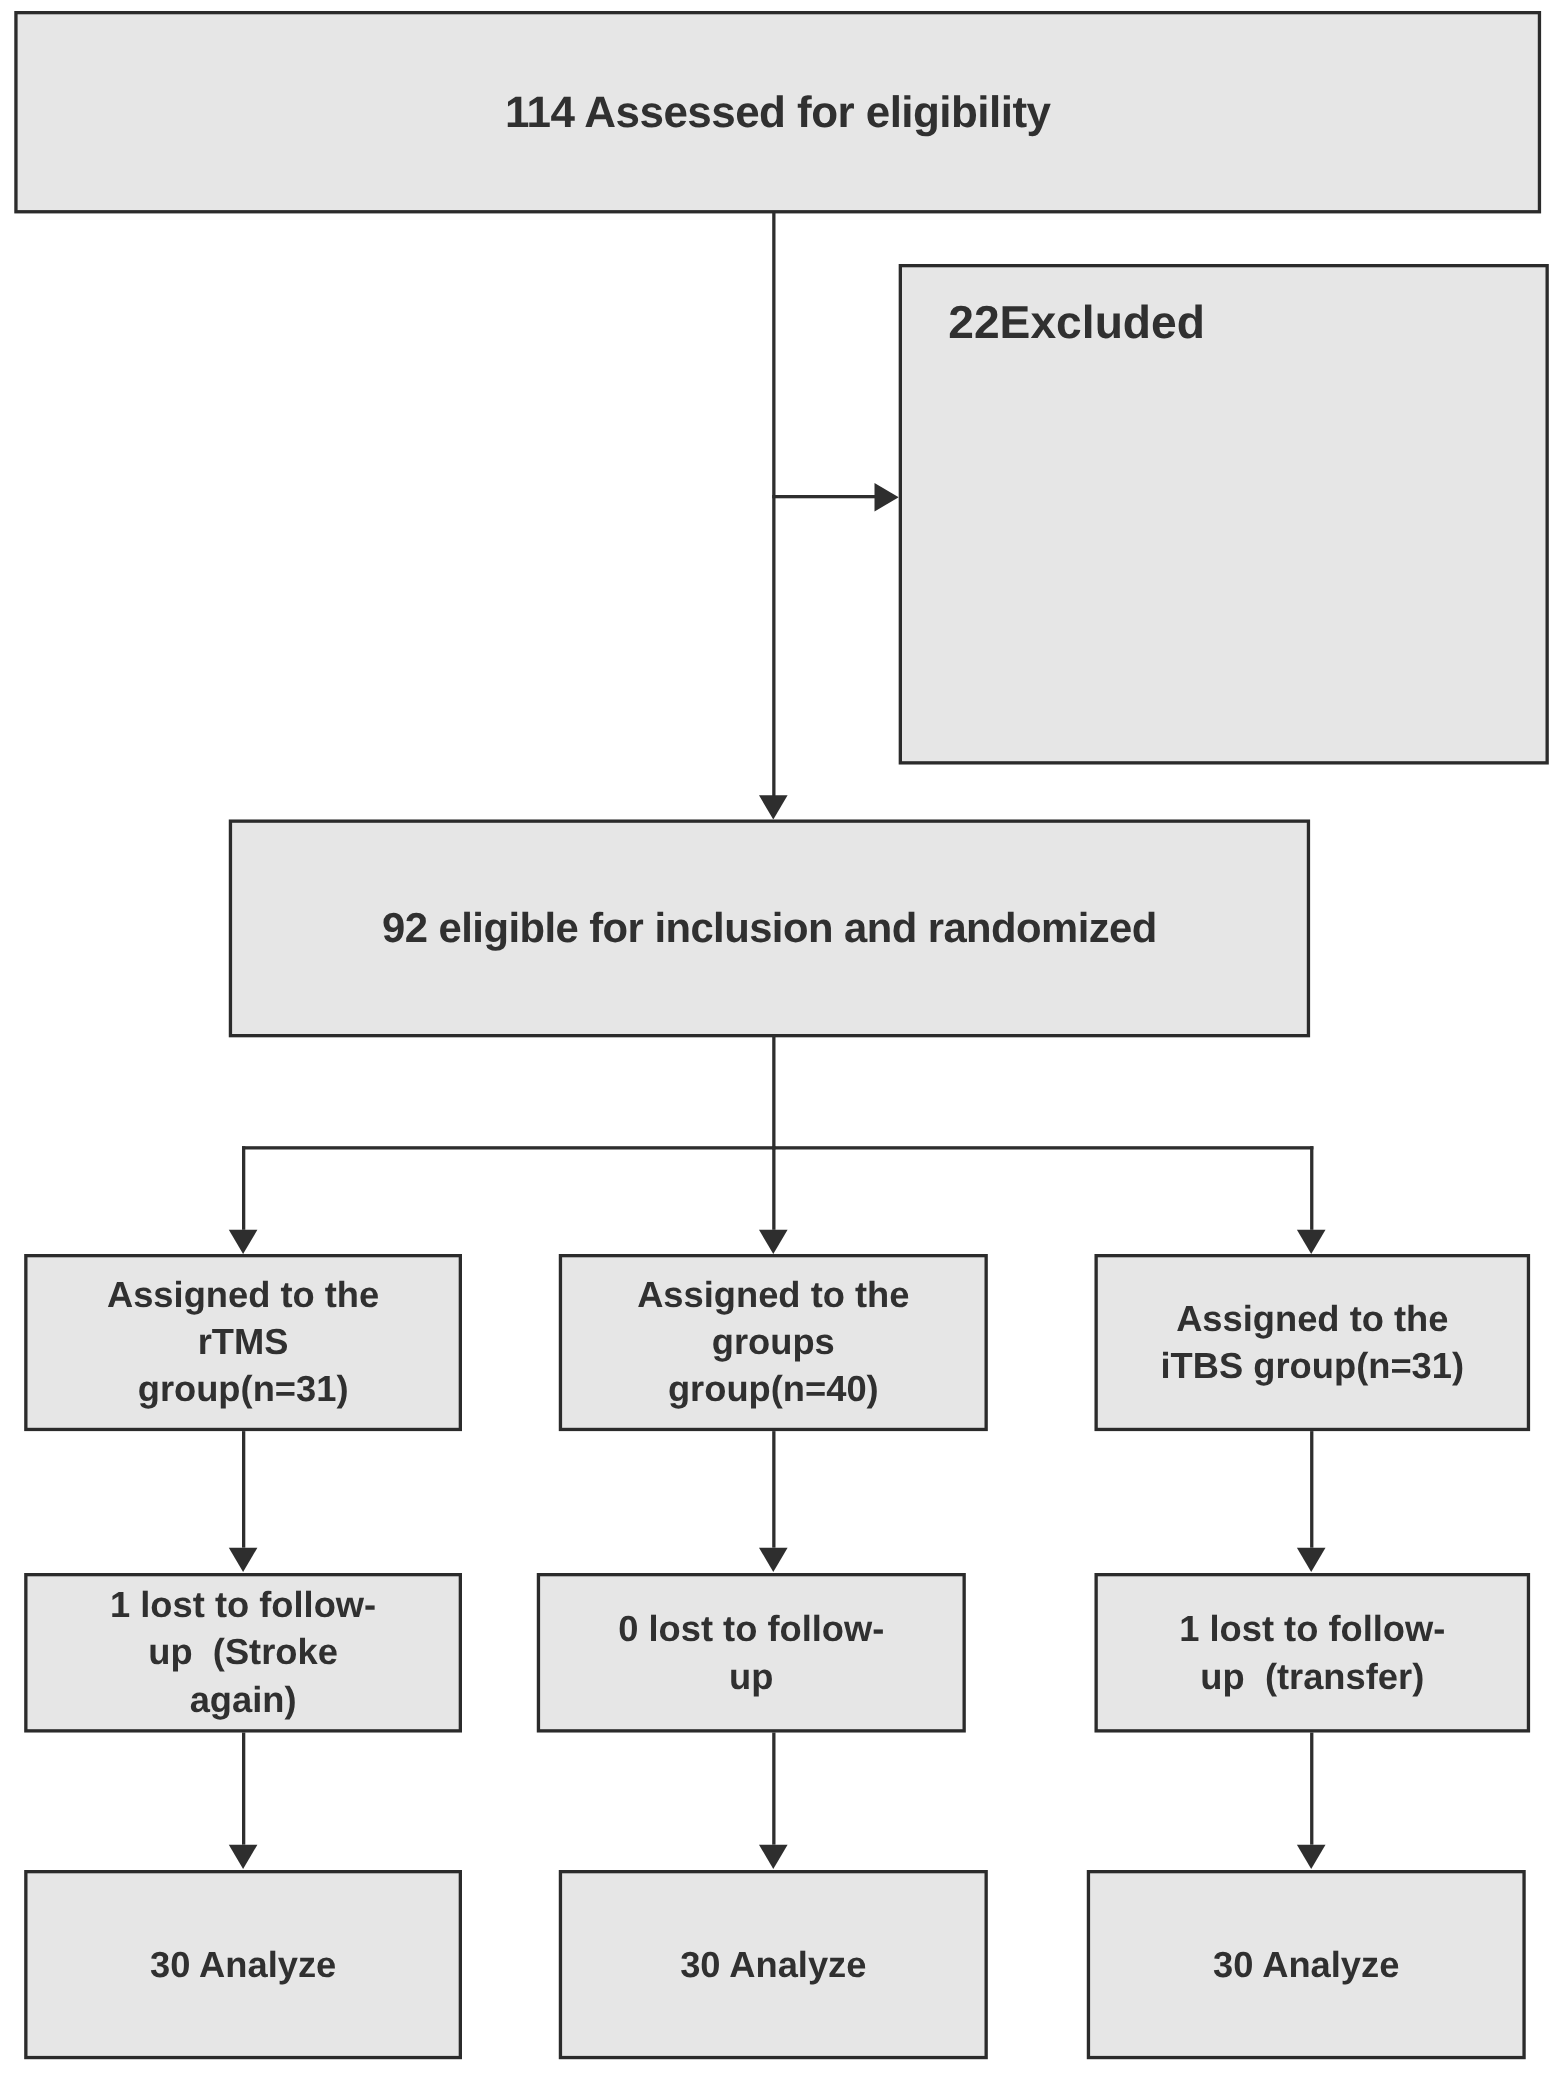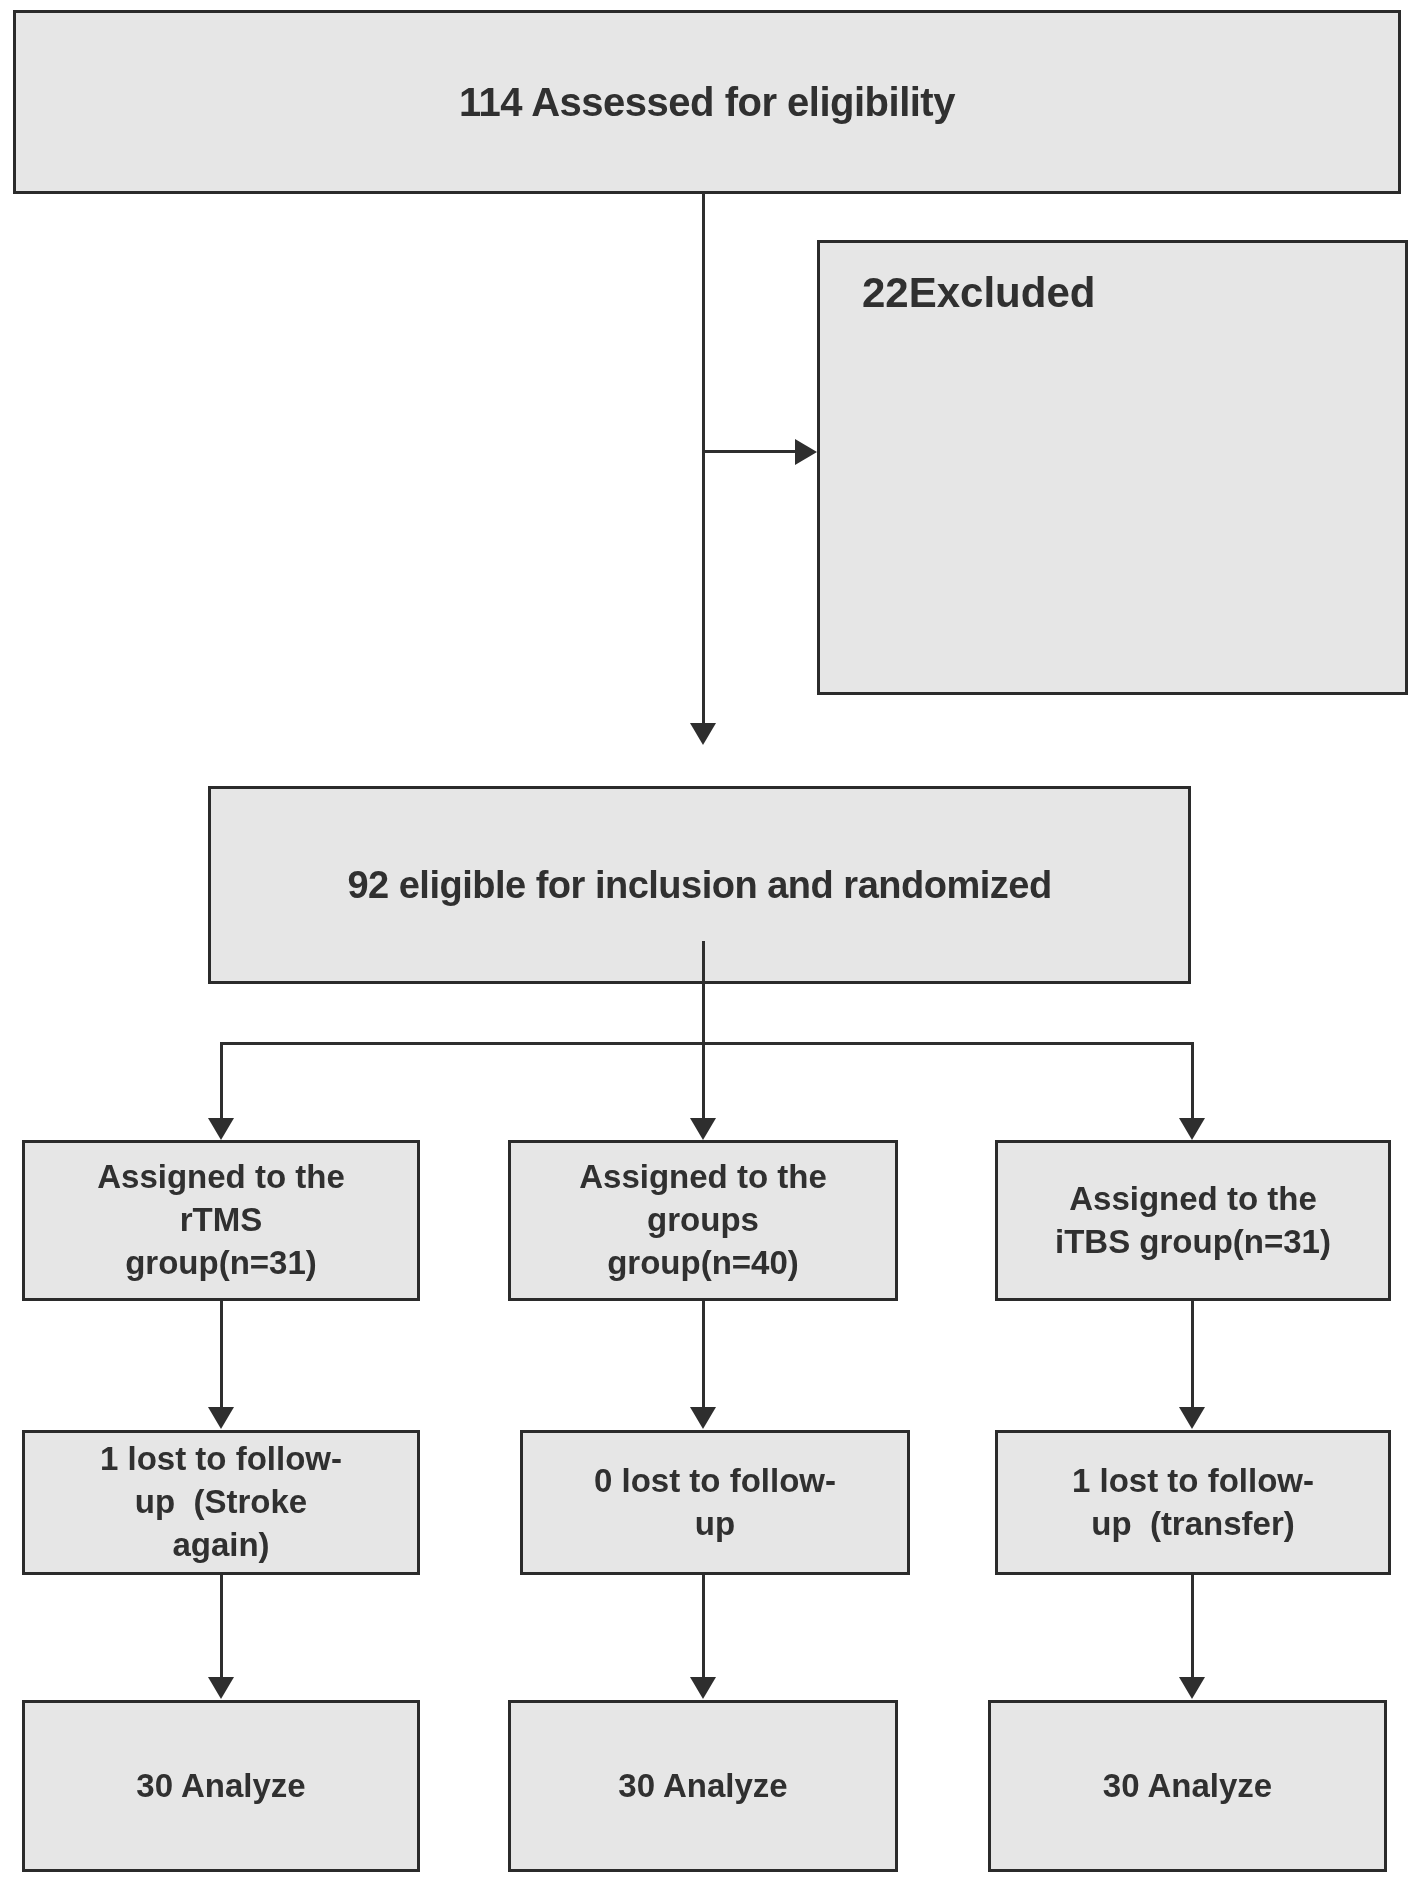--- a/index.html
+++ b/index.html
@@ -72,21 +72,21 @@
   <div class="vline" style="left:702px; top:193px; height:532px;"></div>
   <div class="arrow-down" style="left:690px; top:723px;"></div>
 
   <div class="hline" style="left:702px; top:450px; width:95px;"></div>
   <div class="arrow-right" style="left:795px; top:439px;"></div>
 
   <div class="box box-excluded" style="left:817px; top:240px; width:591px; height:455px;">
     <div class="line excluded-heading">22Excluded</div>
   </div>
 
-  <div class="box box-randomized" style="left:208px; top:745px; width:983px; height:198px;margin-top:41px;">
+  <div class="box box-randomized" style="left:208px; top:745px; width:983px; height:198px;">
     <div class="line">92 eligible for inclusion and randomized</div>
   </div>
 
   <div class="vline" style="left:702px; top:941px; height:104px;"></div>
   <div class="hline" style="left:220px; top:1042px; width:974px;"></div>
   <div class="vline" style="left:220px; top:1042px; height:76px;"></div>
   <div class="vline" style="left:702px; top:1042px; height:76px;"></div>
   <div class="vline" style="left:1191px; top:1042px; height:76px;"></div>
   <div class="arrow-down" style="left:208px; top:1118px;"></div>
   <div class="arrow-down" style="left:690px; top:1118px;"></div>
@@ -112,21 +112,21 @@
   <div class="vline" style="left:1191px; top:1301px; height:106px;"></div>
   <div class="arrow-down" style="left:208px; top:1407px;"></div>
   <div class="arrow-down" style="left:690px; top:1407px;"></div>
   <div class="arrow-down" style="left:1179px; top:1407px;"></div>
 
   <div class="box row-box" style="left:22px; top:1430px; width:398px; height:145px;">
     <div class="line">1 lost to follow-</div>
     <div class="line">up  (Stroke</div>
     <div class="line">again)</div>
   </div>
-  <div class="box row-box" style="left:520px; top:1430px; width:390px; height:145px;">
+  <div class="box row-box" style="left:488px; top:1430px; width:390px; height:145px;">
     <div class="line">0 lost to follow-</div>
     <div class="line">up</div>
   </div>
   <div class="box row-box" style="left:995px; top:1430px; width:396px; height:145px;">
     <div class="line">1 lost to follow-</div>
     <div class="line">up  (transfer)</div>
   </div>
 
   <div class="vline" style="left:220px; top:1575px; height:102px;"></div>
   <div class="vline" style="left:702px; top:1575px; height:102px;"></div>

